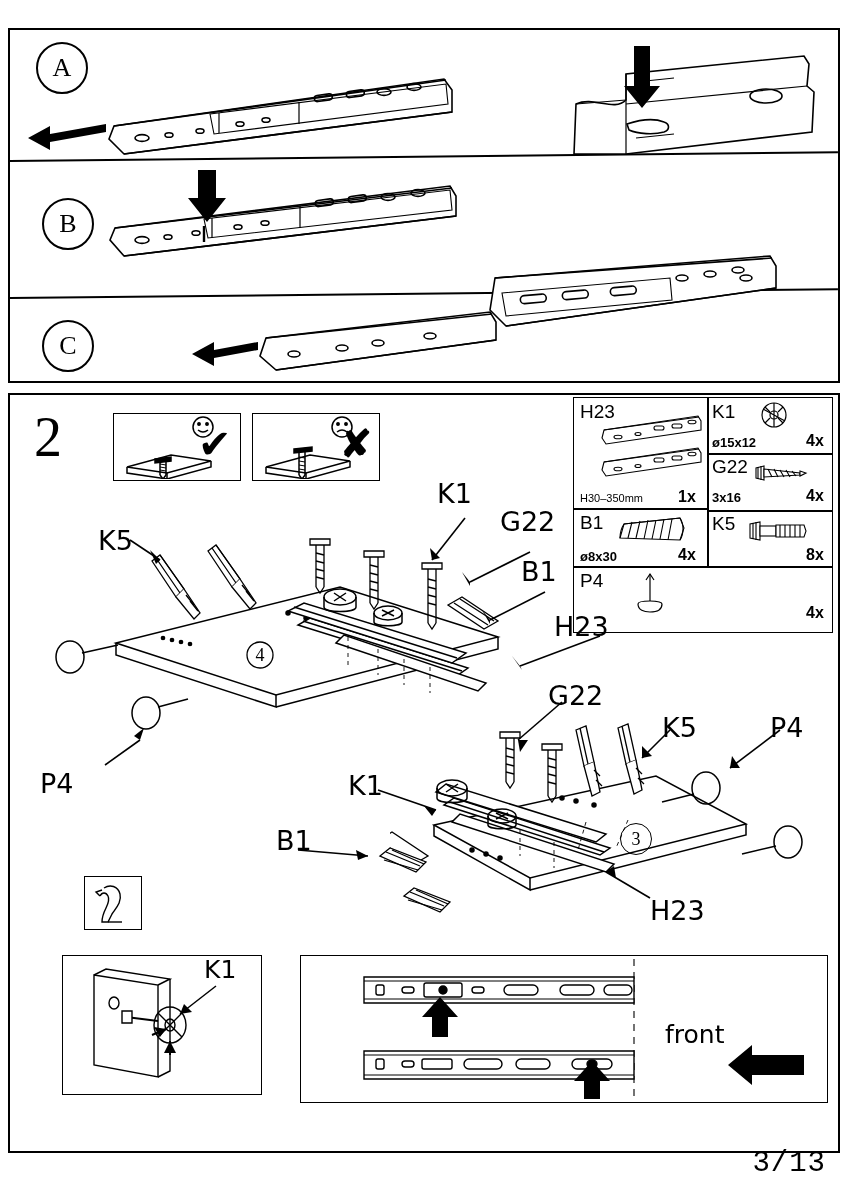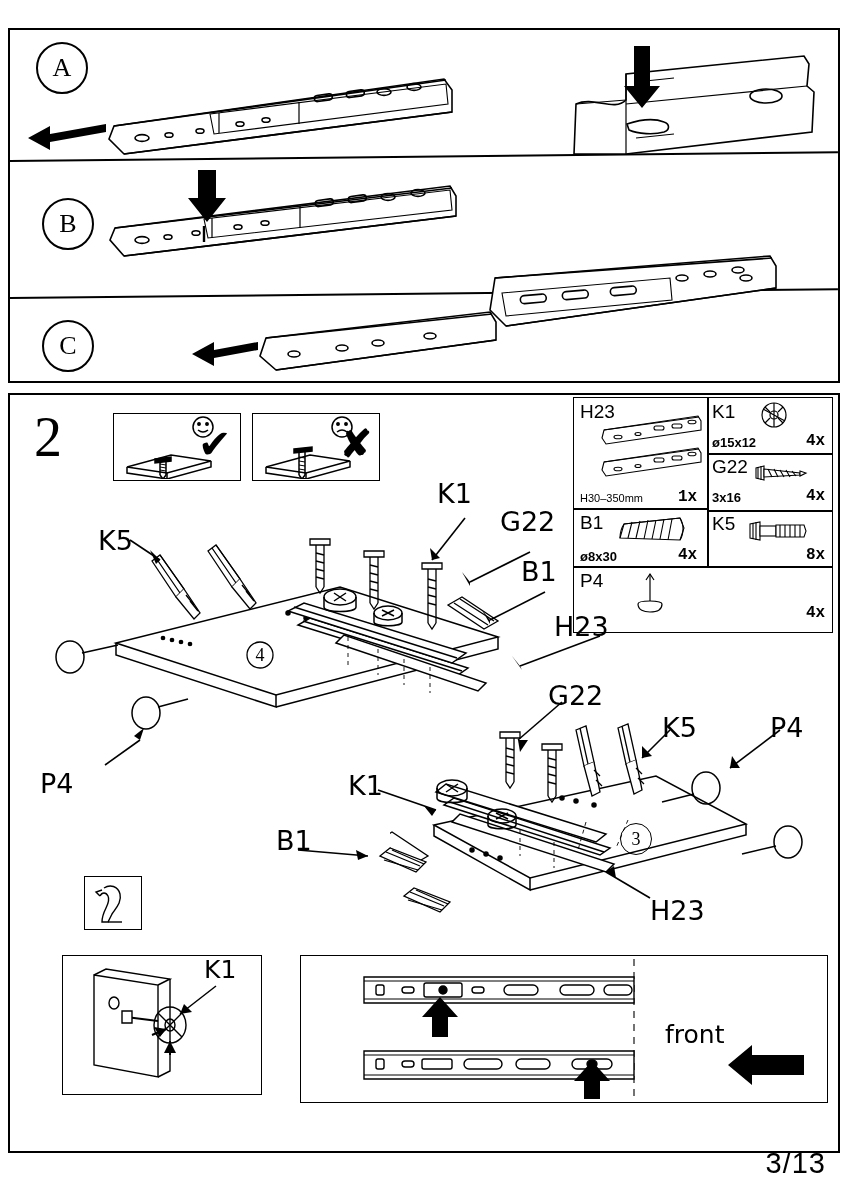--- a/index.html
+++ b/index.html
@@ -52,39 +52,39 @@
     background: #fff;
   }
   .hline { position: absolute; background: #000; height: 2px; }
   .vline { position: absolute; background: #000; width: 2px; }
   svg { display: block; }
   .pagenum {
     position: absolute;
     right: 22px;
     bottom: 20px;
     font-size: 29px;
-    font-family: Liberation Sans, sans-serif;
+    font-family: Liberation Mono, monospace;
     letter-spacing: 1px;
   }
   .partlabel {
     position: absolute;
     font-size: 27px;
     font-family: "DejaVu Sans", sans-serif;
   }
   .smalltxt {
     position: absolute;
     font-size: 11px;
     font-family: "Liberation Sans", sans-serif;
     text-align: center;
   }
   .qty {
     position: absolute;
     font-size: 16px;
     font-weight: bold;
-    font-family: Liberation Mono, monospace;
+    font-family: Liberation Sans, sans-serif;
   }
   .partcode {
     position: absolute;
     font-size: 17px;
     font-family: "Liberation Sans", sans-serif;
   }
   .stepnum {
     position: absolute;
     font-size: 56px;
     font-family: "Liberation Serif", serif;

